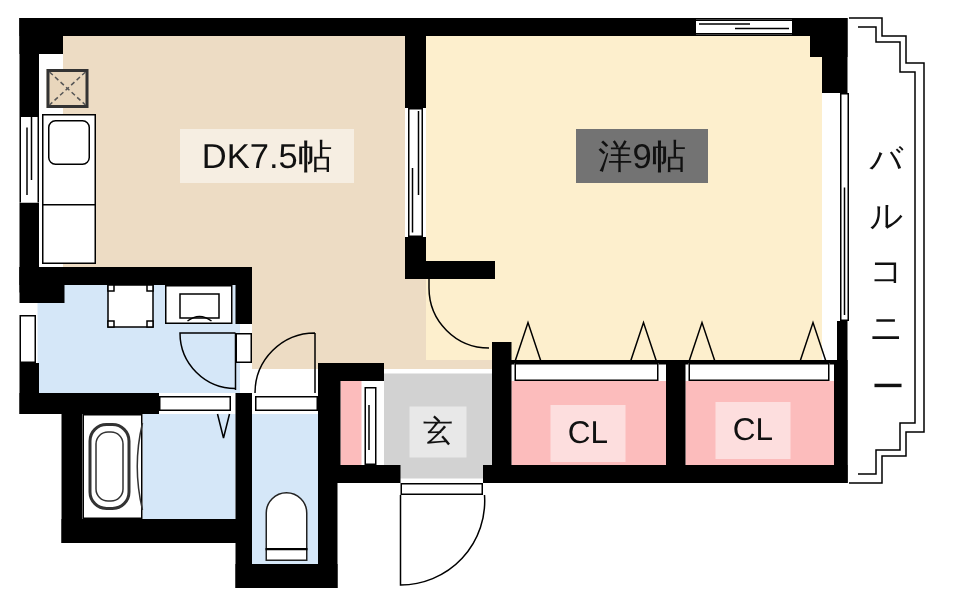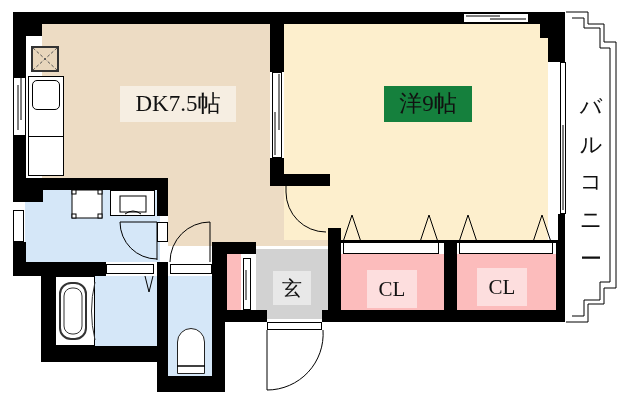--- a/index.html
+++ b/index.html
@@ -1,19 +1,19 @@
 <!DOCTYPE html>
 <html><head>
 <meta charset="utf-8">
 <style>
   html, body { margin: 0; padding: 0; background: #ffffff; }
   body { width: 640px; height: 402px; position: relative; overflow: hidden; font-family: "DejaVu Sans", sans-serif; }
   .abs { position: absolute; box-sizing: border-box; }
   .wall { position: absolute; background: #000; }
-  .room-label { position: absolute; font-family: Liberation Serif, serif; color: #111; text-align: center; line-height: 1; }
+  .room-label { position: absolute; font-family: Liberation Sans, sans-serif; color: #111; text-align: center; line-height: 1; }
   svg { position: absolute; left: 0; top: 0; }
 </style>
 </head>
 <body>
 
 <div class="abs" style="left:42px;top:24px;width:228px;height:154px;background:#eddcc4;"></div>
 <div class="abs" style="left:168px;top:178px;width:162px;height:68px;background:#eddcc4;"></div>
 
 <div class="abs" style="left:284px;top:24px;width:264px;height:216px;background:#fdefcd;"></div>
 
@@ -153,21 +153,21 @@
   <line x1="177" y1="366" x2="205" y2="366" stroke="#000" stroke-width="1.5"></line>
 
   <line x1="246" y1="270" x2="246" y2="300" stroke="#000" stroke-width="1"></line>
 
   <polyline points="566,12 588,12 588,24 604,24 604,42 616,42 616,288 604,288 604,304 588,304 588,322 566,322" fill="none" stroke="#000" stroke-width="1"></polyline>
   <polyline points="572,18 584,18 584,28 600,28 600,48 610,48 610,282 600,282 600,300 584,300 584,316 572,316" fill="none" stroke="#000" stroke-width="1"></polyline>
 </svg>
 
 <div class="room-label" style="left:120px;top:86px;width:116px;height:36px;background:#f6eee2;font-size:23px;line-height:36px;">DK7.5帖</div>
 
-<div class="room-label" style="left:384px;top:86px;width:88px;height:36px;background:#15803d;font-size:23px;line-height:36px;">洋9帖</div>
+<div class="room-label" style="left:384px;top:86px;width:88px;height:36px;background:#737373;font-size:23px;line-height:36px;">洋9帖</div>
 
 <div class="room-label" style="left:273px;top:271px;width:38px;height:34px;background:#e8e8e8;font-size:20px;line-height:34px;">玄</div>
 
 <div class="room-label" style="left:367px;top:270px;width:50px;height:38px;background:#fddede;font-size:21px;line-height:38px;">CL</div>
 
 <div class="room-label" style="left:477px;top:268px;width:50px;height:38px;background:#fddede;font-size:21px;line-height:38px;">CL</div>
 
 <div class="abs" style="left:576px;top:96px;width:30px;height:150px;display:flex;flex-direction:column;align-items:center;justify-content:space-between;font-size:22px;line-height:1;color:#111;">
   <span>バ</span>
   <span>ル</span>

